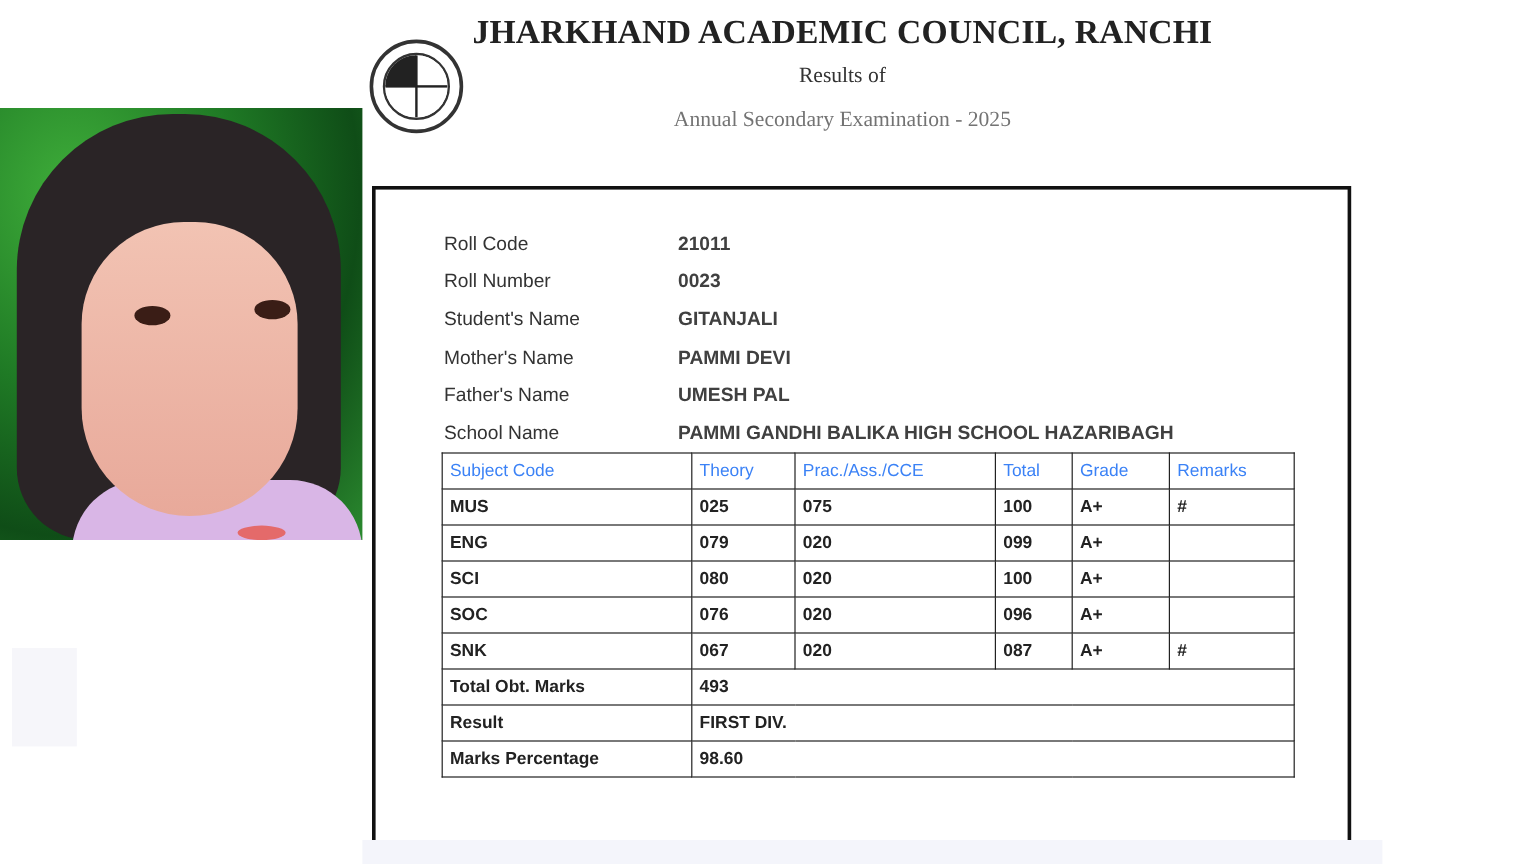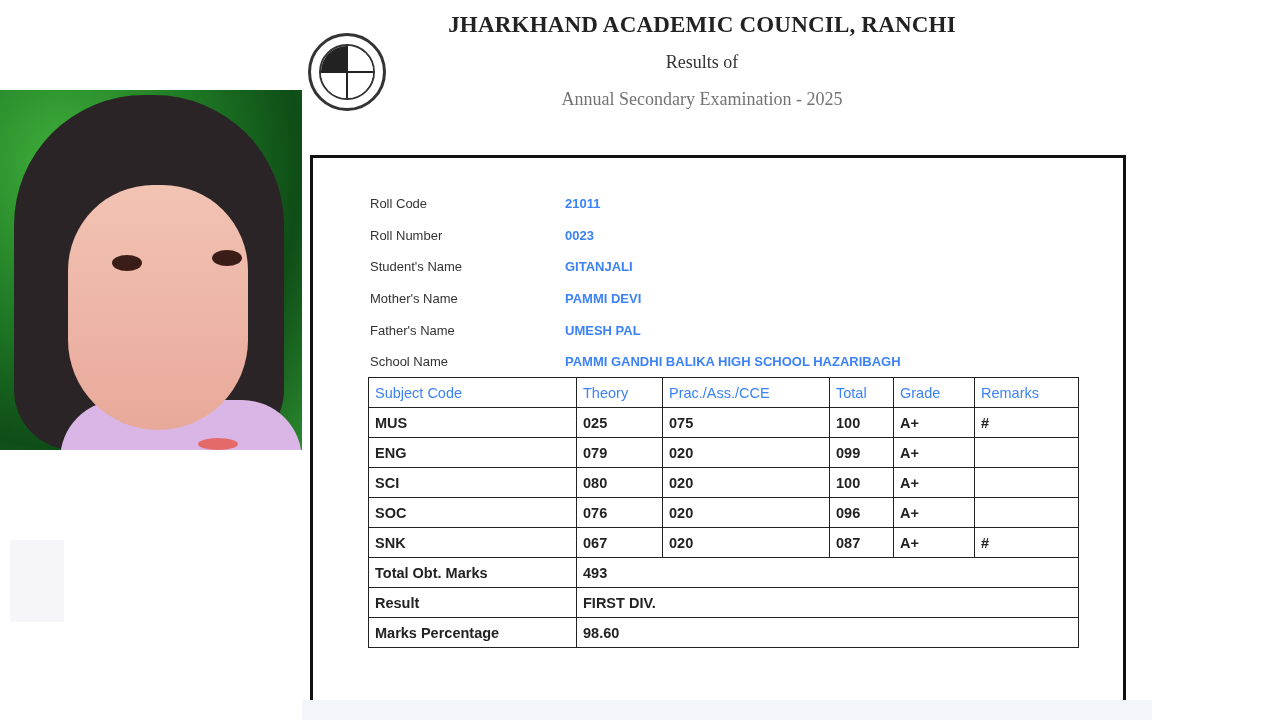--- a/index.html
+++ b/index.html
@@ -15,29 +15,29 @@
     .logo { position:absolute; left:308px; top:33px; width:78px; height:78px; border-radius:50%; border:3px solid #333; box-sizing:border-box; background:#fff; }
     .logo .inner { position:absolute; left:8px; top:8px; width:56px; height:56px; border-radius:50%; border:2px solid #333; box-sizing:border-box; overflow:hidden; }
     .logo .q { position:absolute; width:26px; height:26px; }
     .logo .q1 { left:0; top:0; background:#222; }
     .logo .q2 { right:0; top:0; background:#fff; }
     .logo .q3 { left:0; bottom:0; background:#fff; }
     .logo .q4 { right:0; bottom:0; background:#fff; }
     .logo .hline { position:absolute; left:0; top:25px; width:100%; height:2px; background:#222; }
     .logo .vline { position:absolute; left:25px; top:0; width:2px; height:100%; background:#222; }
 
-    .hdr-title { position:absolute; left:380px; top:12px; width:644px; text-align:center; font-family:"Liberation Serif", serif; font-weight:bold; font-size:23px; letter-spacing:0.2px; color:#222; }
+    .hdr-title { position:absolute; left:380px; top:12px; width:644px; text-align:center; font-family:"Liberation Serif", serif; font-weight:bold; font-size:28px; letter-spacing:0.2px; color:#222; }
     .hdr-sub1 { position:absolute; left:380px; top:52px; width:644px; text-align:center; font-family:"Liberation Serif", serif; font-size:18px; color:#333; }
     .hdr-sub2 { position:absolute; left:380px; top:89px; width:644px; text-align:center; font-family:"Liberation Serif", serif; font-size:18px; color:#737373; }
 
     .card { position:absolute; left:310px; top:155px; width:816px; height:580px; border:3px solid #111; box-sizing:border-box; background:#fff; }
     .info { position:absolute; left:57px; top:30px; }
-    .info-row { height:31.6px; display:flex; align-items:center; font-size:13px; }
+    .info-row { height:31.6px; display:flex; align-items:center; font-size:16px; }
     .info-label { width:195px; color:#333; }
-    .info-value { font-weight:bold; color:#3b82f6; }
+    .info-value { font-weight:bold; color:#404040; }
 
     table.marks { position:absolute; left:55px; top:219px; border-collapse:collapse; font-size:14.5px; }
     table.marks td, table.marks th { border:1.5px solid #222; height:30px; padding:0 6px; text-align:left; box-sizing:border-box; }
     table.marks th { font-weight:normal; color:#3b82f6; }
     table.marks td { font-weight:bold; color:#222;margin-top:45px; }
     .c1 { width:208px; } .c2 { width:86px; } .c3 { width:167px; } .c4 { width:64px; } .c5 { width:81px; } .c6 { width:104px; }
 
     .bottom-strip { position:absolute; left:302px; top:700px; width:850px; height:20px; background:#f4f5fb; }
     .left-blob { position:absolute; left:10px; top:540px; width:54px; height:82px; background:#f6f6fa; }
   </style>

